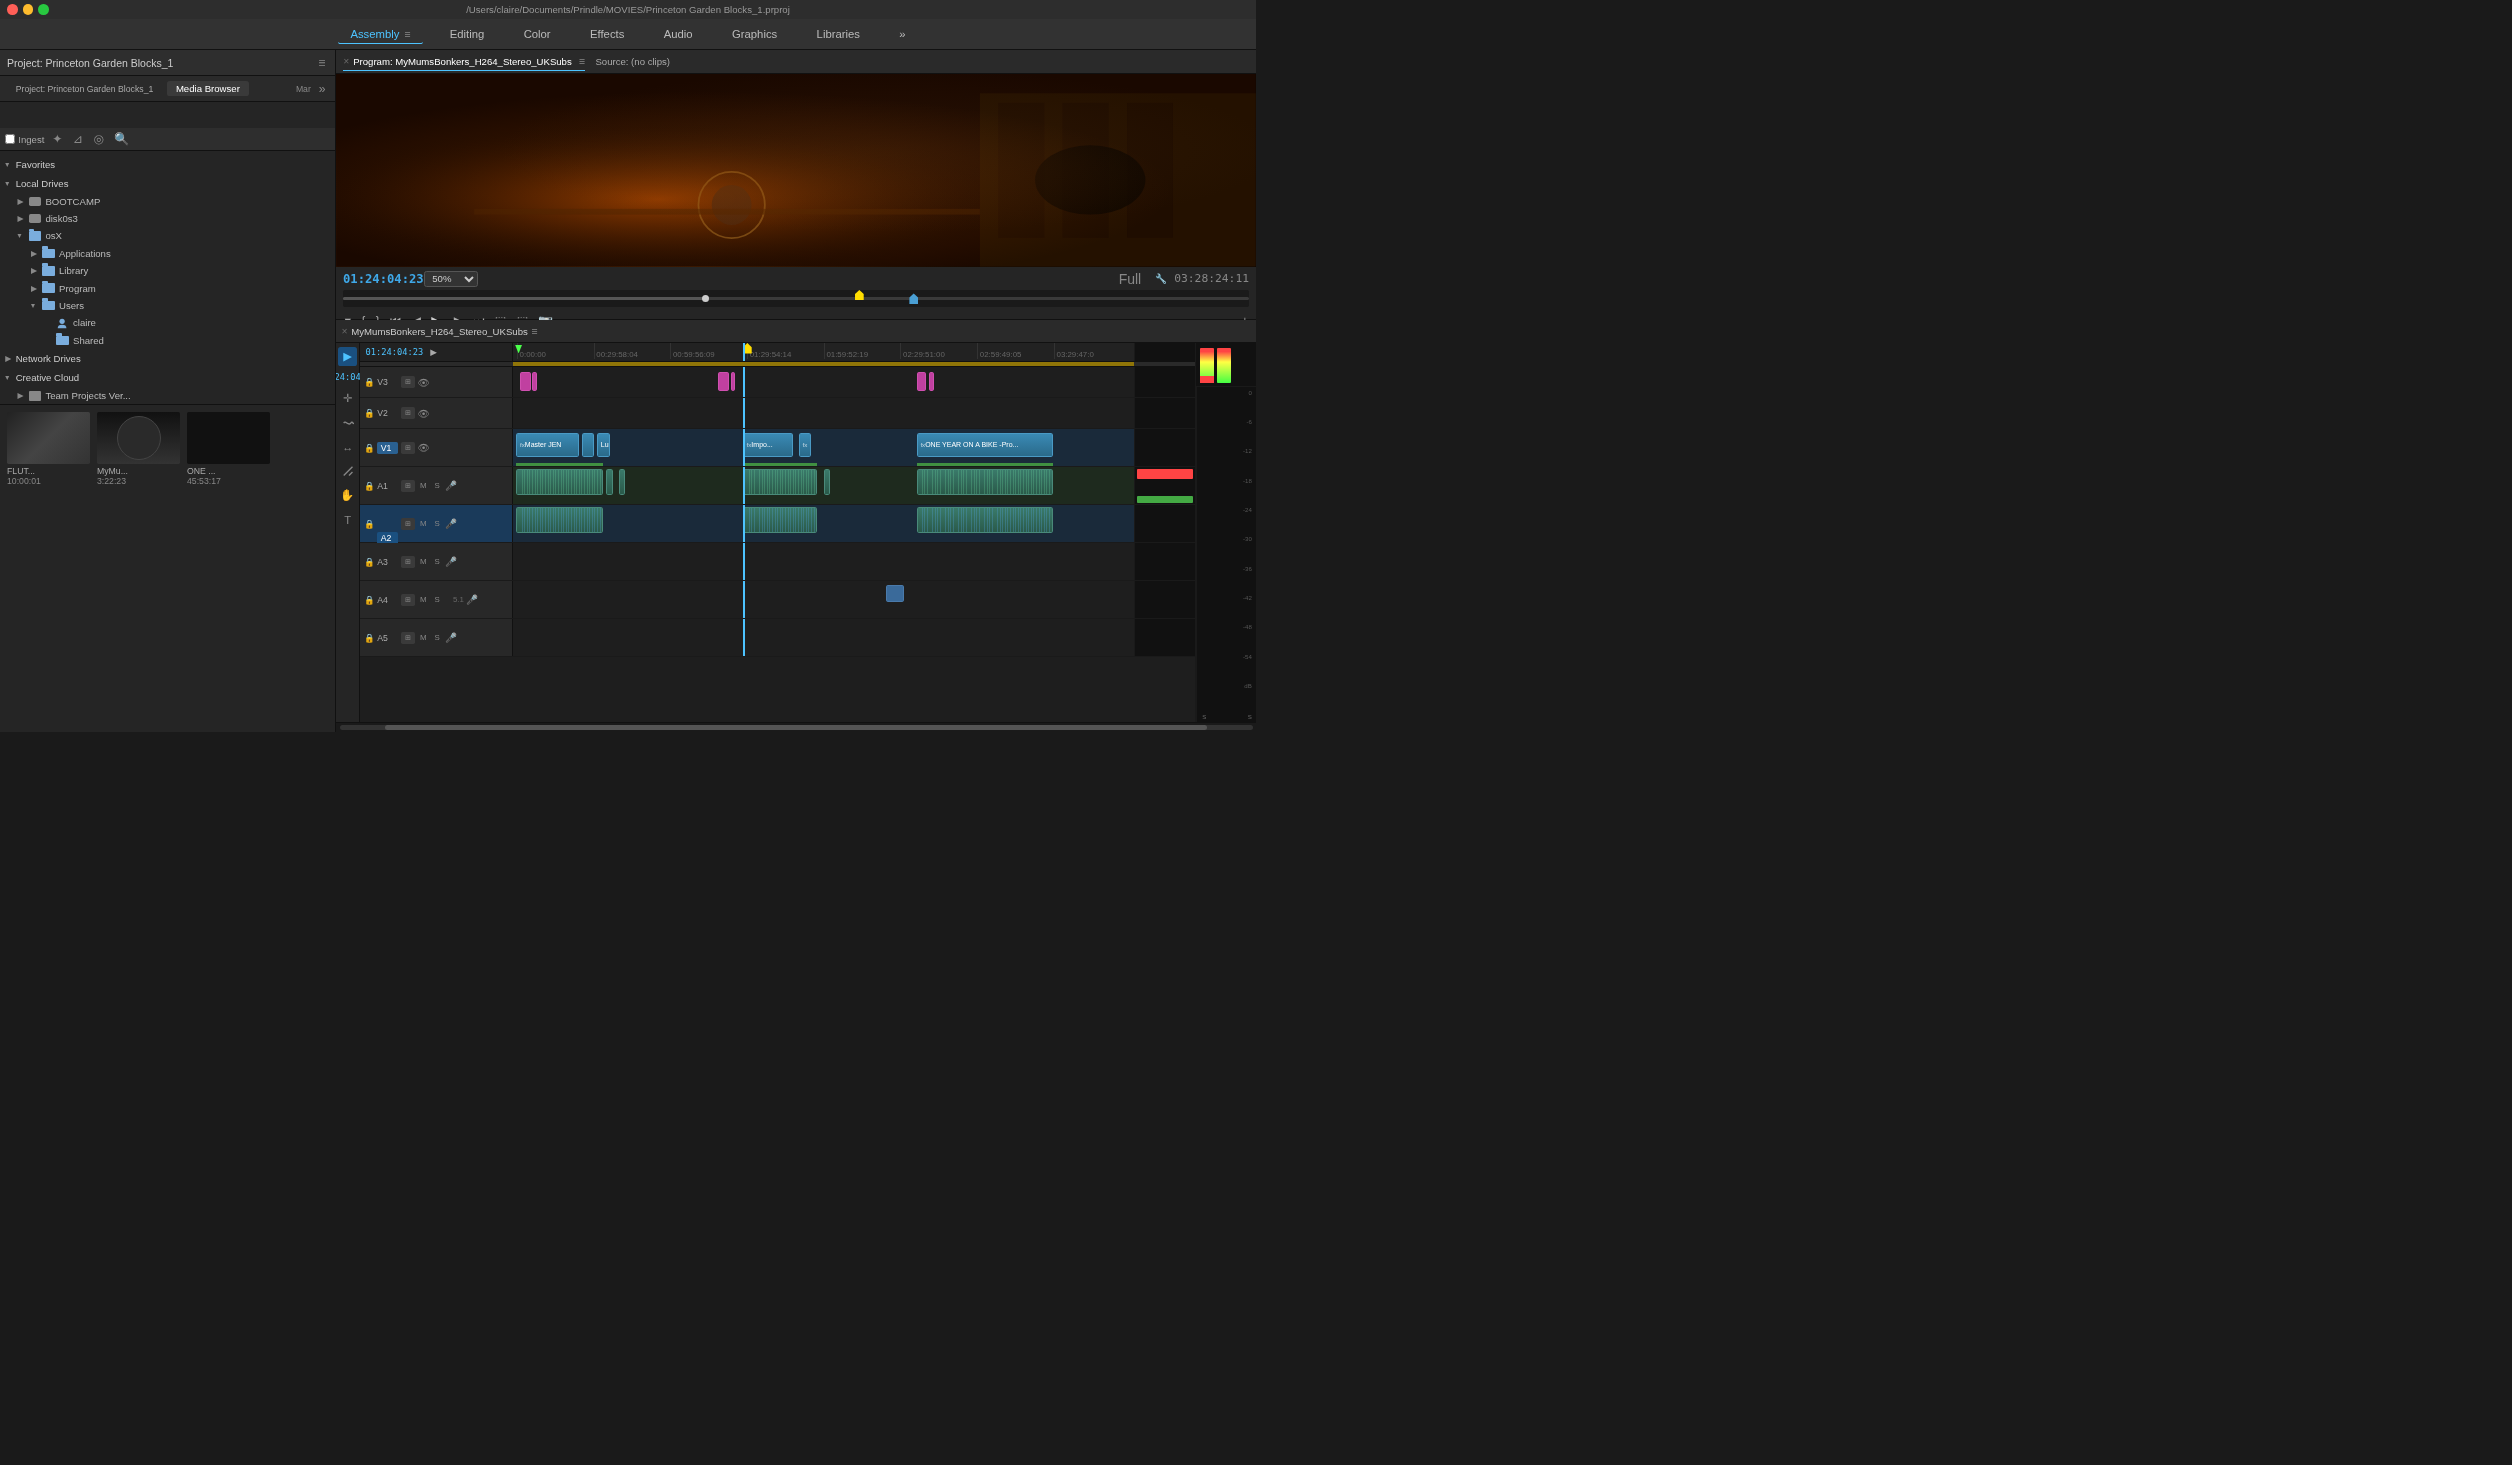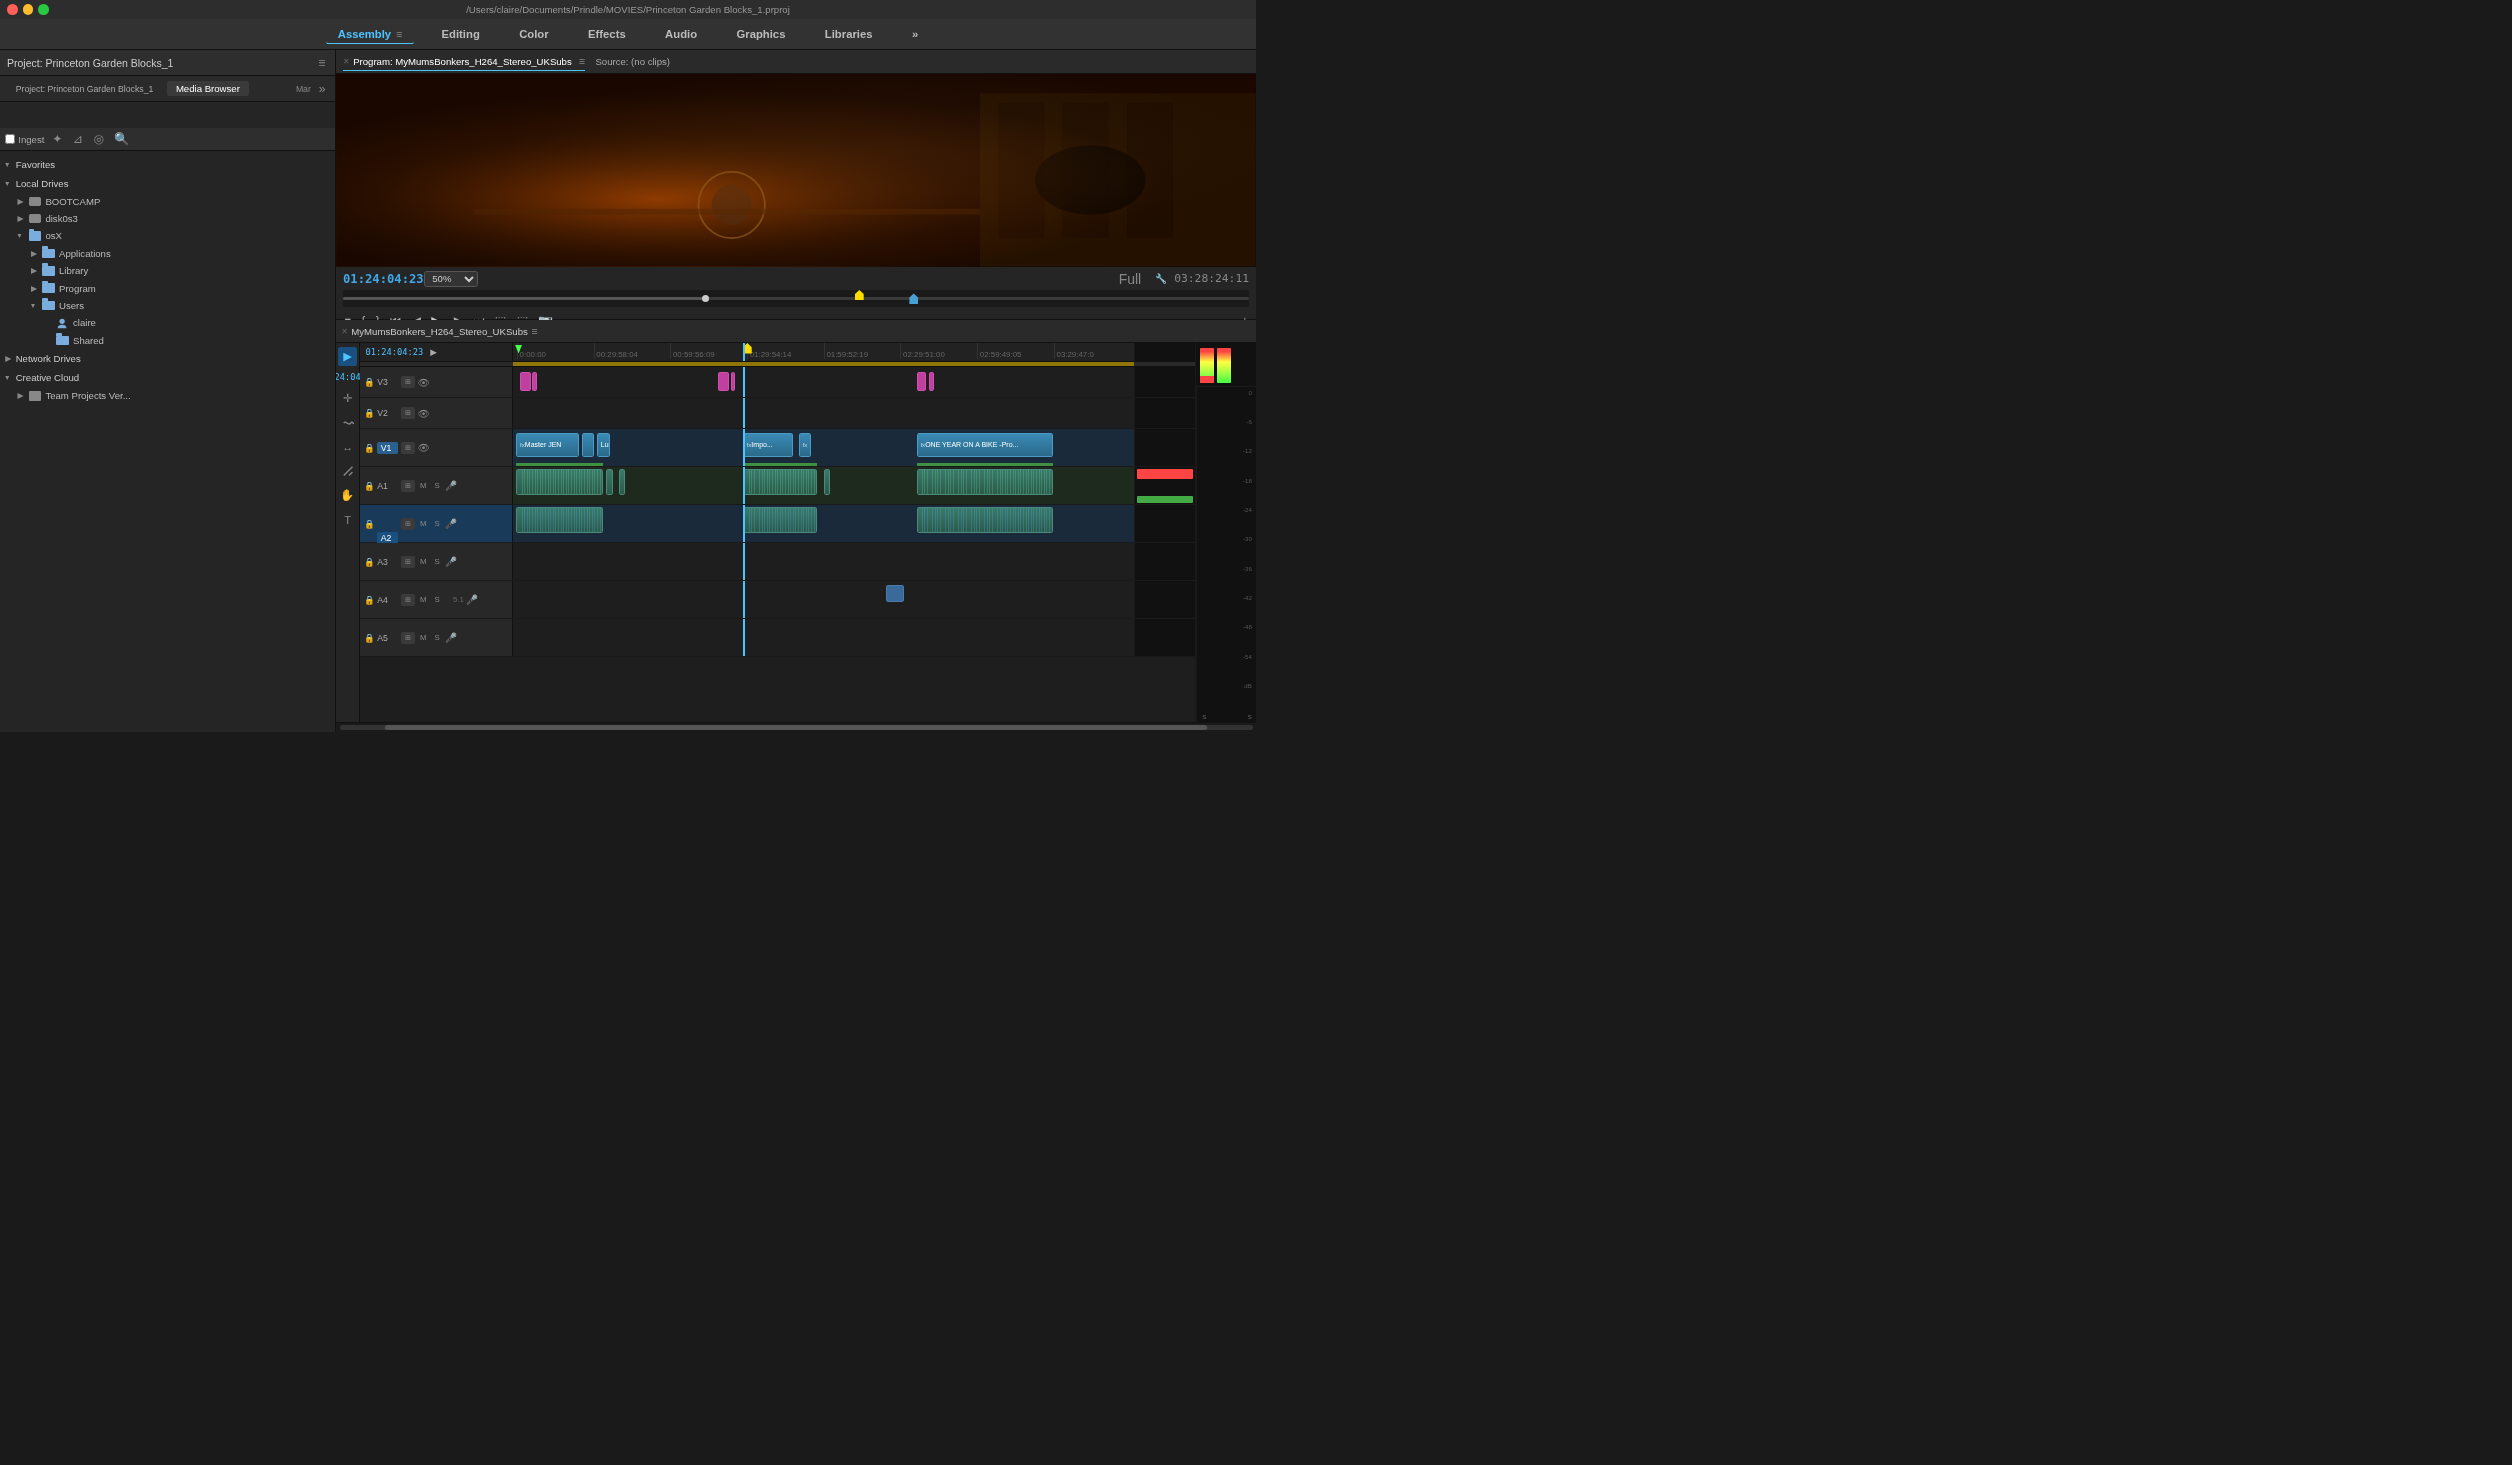--- a/index.html
+++ b/index.html
@@ -43,21 +43,20 @@
 
     
     .menu-bar {
       background: #323232;
       height: 31px;
       display: flex;
       align-items: center;
       justify-content: center;
       gap: 15px;
       border-bottom: 0.9px solid #111;
-      font-weight: bold;
     }
     .menu-item {
       padding: 3.5px 12.2px;
       font-size: 11.3px;
       color: #bbb;
       cursor: pointer;
       border-radius: 2.6px;
     }
     .menu-item.active {
       color: #4dc3ff;
@@ -877,20 +876,48 @@
       </div>
 
       <div class="tree-item" style="padding-left:17.4px">
         <span class="tree-chevron">▶</span>
         <div class="tree-icon">
           <div style="width:12.2px;height:9.6px;background:#888;border-radius:0.9px;"></div>
         </div>
         <span class="tree-label">Team Projects Ver...</span>
       </div>
 
+      <div class="media-grid">
+
+        <div class="media-thumb">
+          <div class="thumb-img">
+            <div style="width:100%;height:100%;background:linear-gradient(135deg,#222 0%,#444 50%,#333 100%);"></div>
+          </div>
+          <div class="thumb-label">FLUT...</div>
+          <div class="thumb-duration">10:00:01</div>
+        </div>
+
+        <div class="media-thumb">
+          <div class="thumb-img">
+            <div style="width:100%;height:100%;background:linear-gradient(180deg,#111 0%,#222 50%,#333 100%);display:flex;align-items:center;justify-content:center;">
+              <div style="width:44px;height:44px;border-radius:50%;border:1.7px solid #444;background:#2a2a2a;"></div>
+            </div>
+          </div>
+          <div class="thumb-label">MyMu...</div>
+          <div class="thumb-duration">3:22:23</div>
+        </div>
+
+        <div class="media-thumb">
+          <div class="thumb-img">
+            <div style="width:100%;height:100%;background:#111;"></div>
+          </div>
+          <div class="thumb-label">ONE ...</div>
+          <div class="thumb-duration">45:53:17</div>
+        </div>
+      </div>
     </div>
   </div>
 
   <div class="right-panel">
 
     <div class="monitor-area">
 
       <div class="monitor-tabs">
         <div class="monitor-tab active">
           <span class="monitor-tab-close">✕</span>

